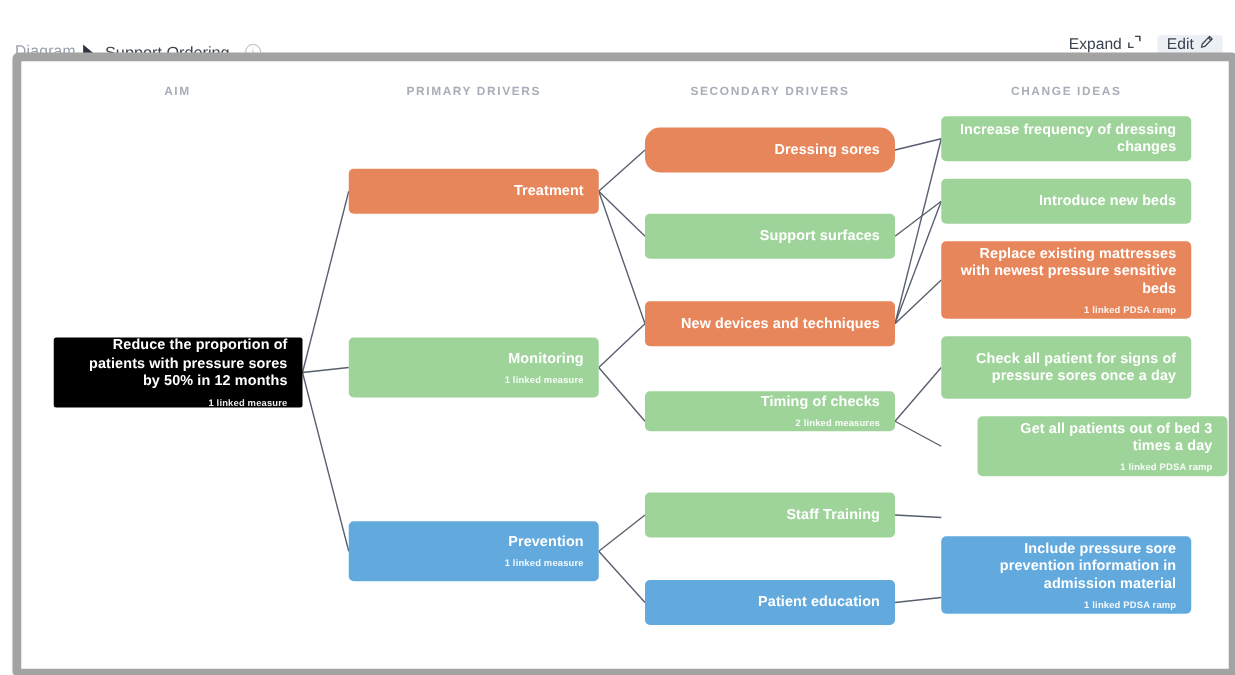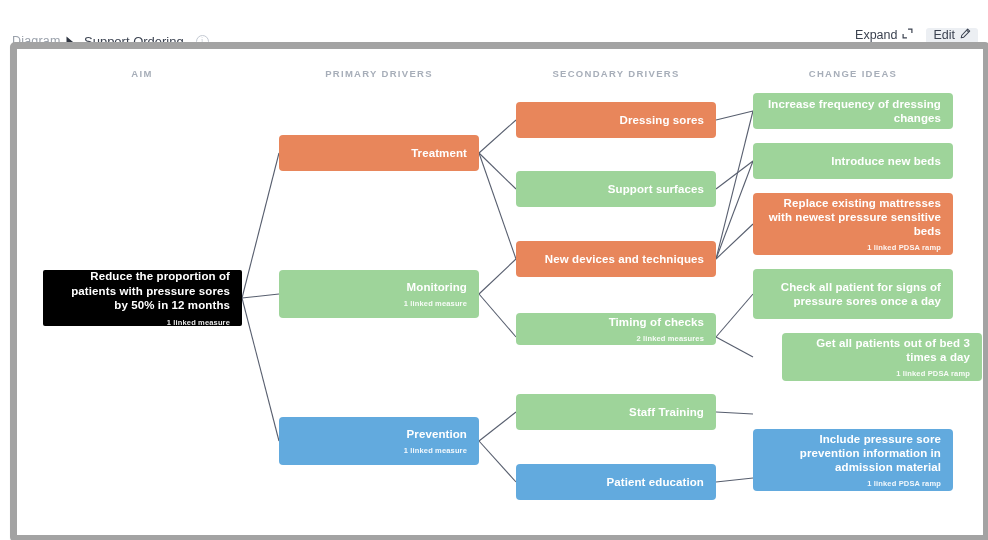--- a/index.html
+++ b/index.html
@@ -179,21 +179,21 @@
     </div>
     <div class="node green" style="left:262px;top:221px;width:200px;height:48px;">
       <div class="title">Monitoring</div>
       <div class="sub">1 linked measure</div>
     </div>
     <div class="node blue" style="left:262px;top:368px;width:200px;height:48px;">
       <div class="title">Prevention</div>
       <div class="sub">1 linked measure</div>
     </div>
 
-    <div class="node orange" style="left:499px;top:53px;width:200px;height:36px;">
+    <div class="node orange" style="left:499px;top:53px;width:200px;height:36px;border-radius:12px;">
       <div class="title">Dressing sores</div>
     </div>
     <div class="node green" style="left:499px;top:122px;width:200px;height:36px;">
       <div class="title">Support surfaces</div>
     </div>
     <div class="node orange" style="left:499px;top:192px;width:200px;height:36px;padding-left:16px;">
       <div class="title">New devices and techniques</div>
     </div>
     <div class="node green" style="left:499px;top:264px;width:200px;height:32px;">
       <div class="title">Timing of checks</div>

